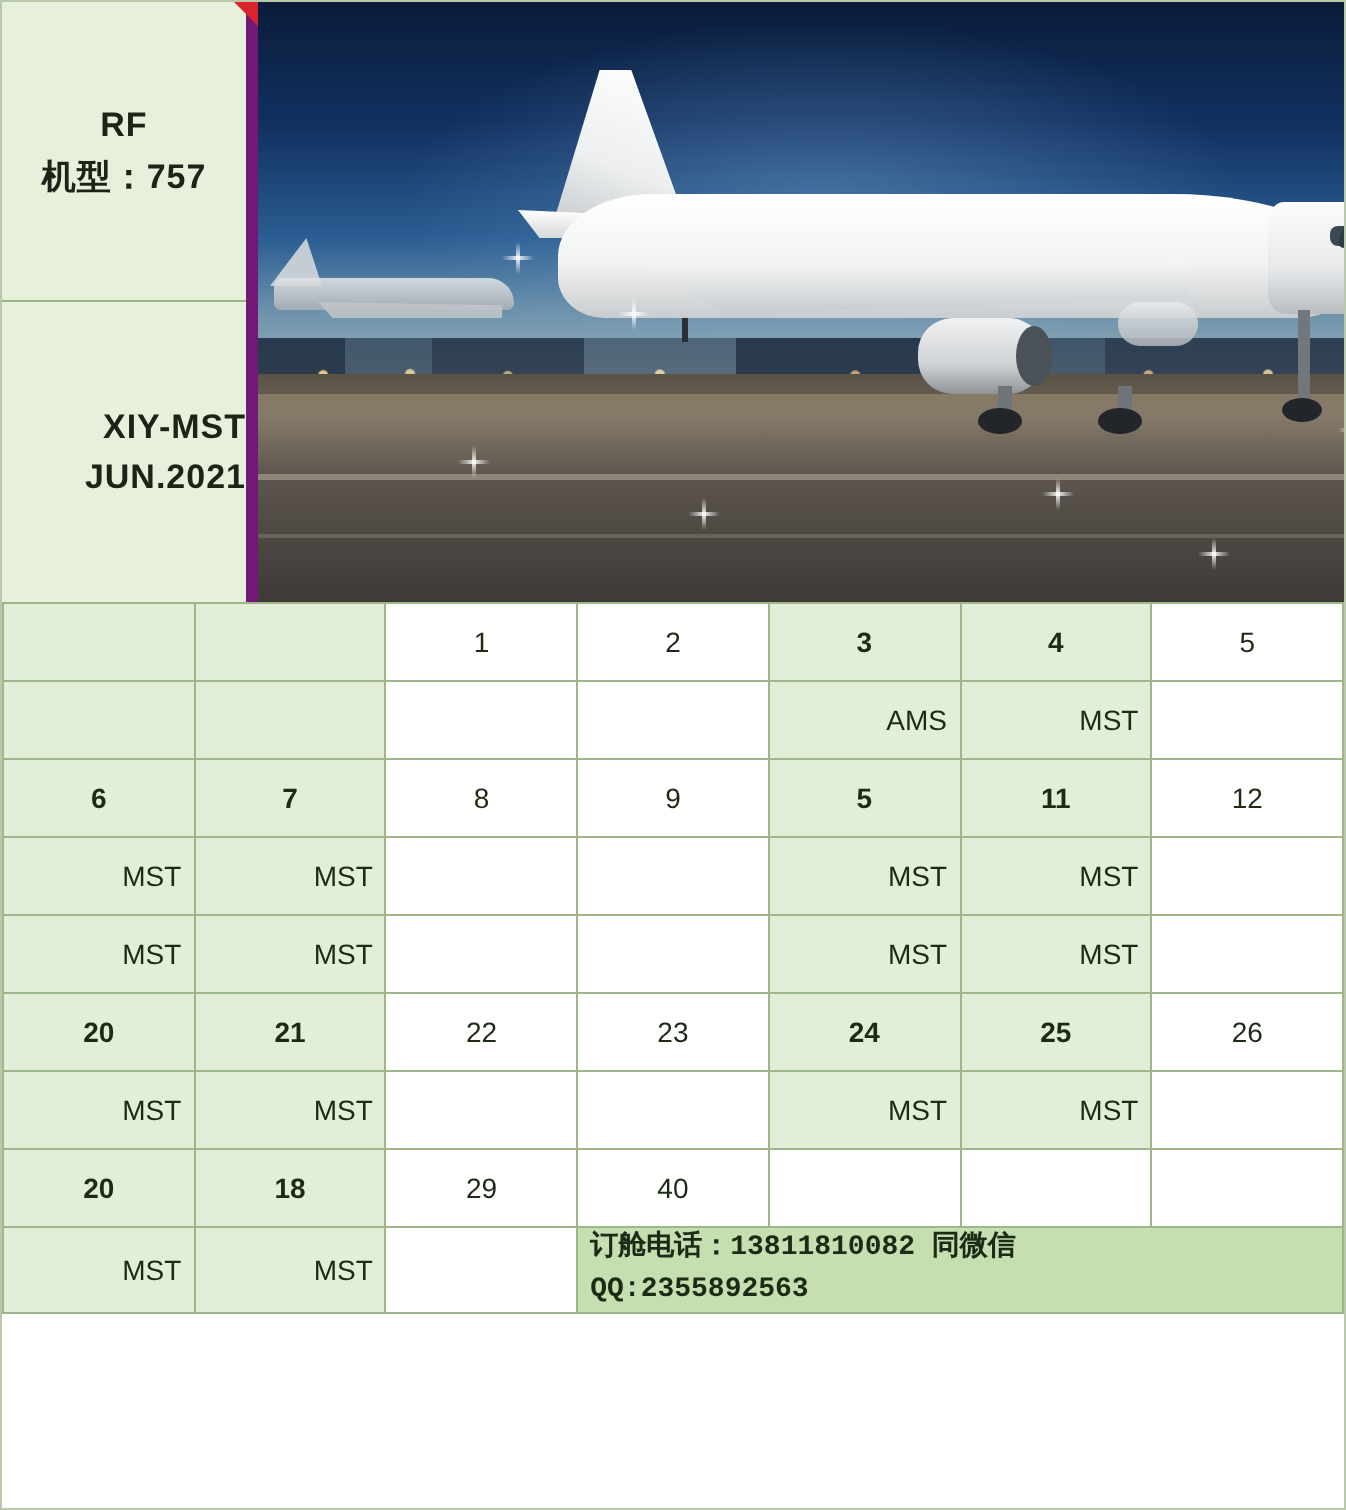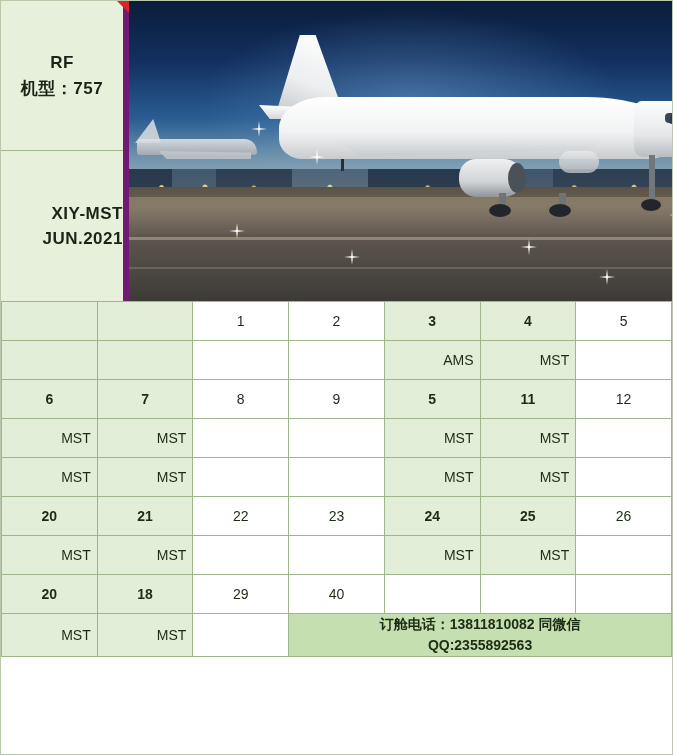--- a/index.html
+++ b/index.html
@@ -306,25 +306,25 @@
     height: 32px;
     color: #16230f;
   }
   td.num { text-align: center; font-size: 15px; }
   td.code { text-align: right; font-size: 14px; }
   .shade { background: #e2eed7; }
   .plain { background: #ffffff; }
   .bold { font-weight: bold; }
   .notice {
     background: #c5dfb0;
-    text-align: center;
     font-weight: bold;
     font-size: 15px;
     color: #17240f;
     line-height: 1.5;
+    font-family: Liberation Mono, monospace;
   }
   .notice div { white-space: nowrap; }
 </style>
 </head>
 <body>
 
 <div class="page">
 
   <div class="top">
 

